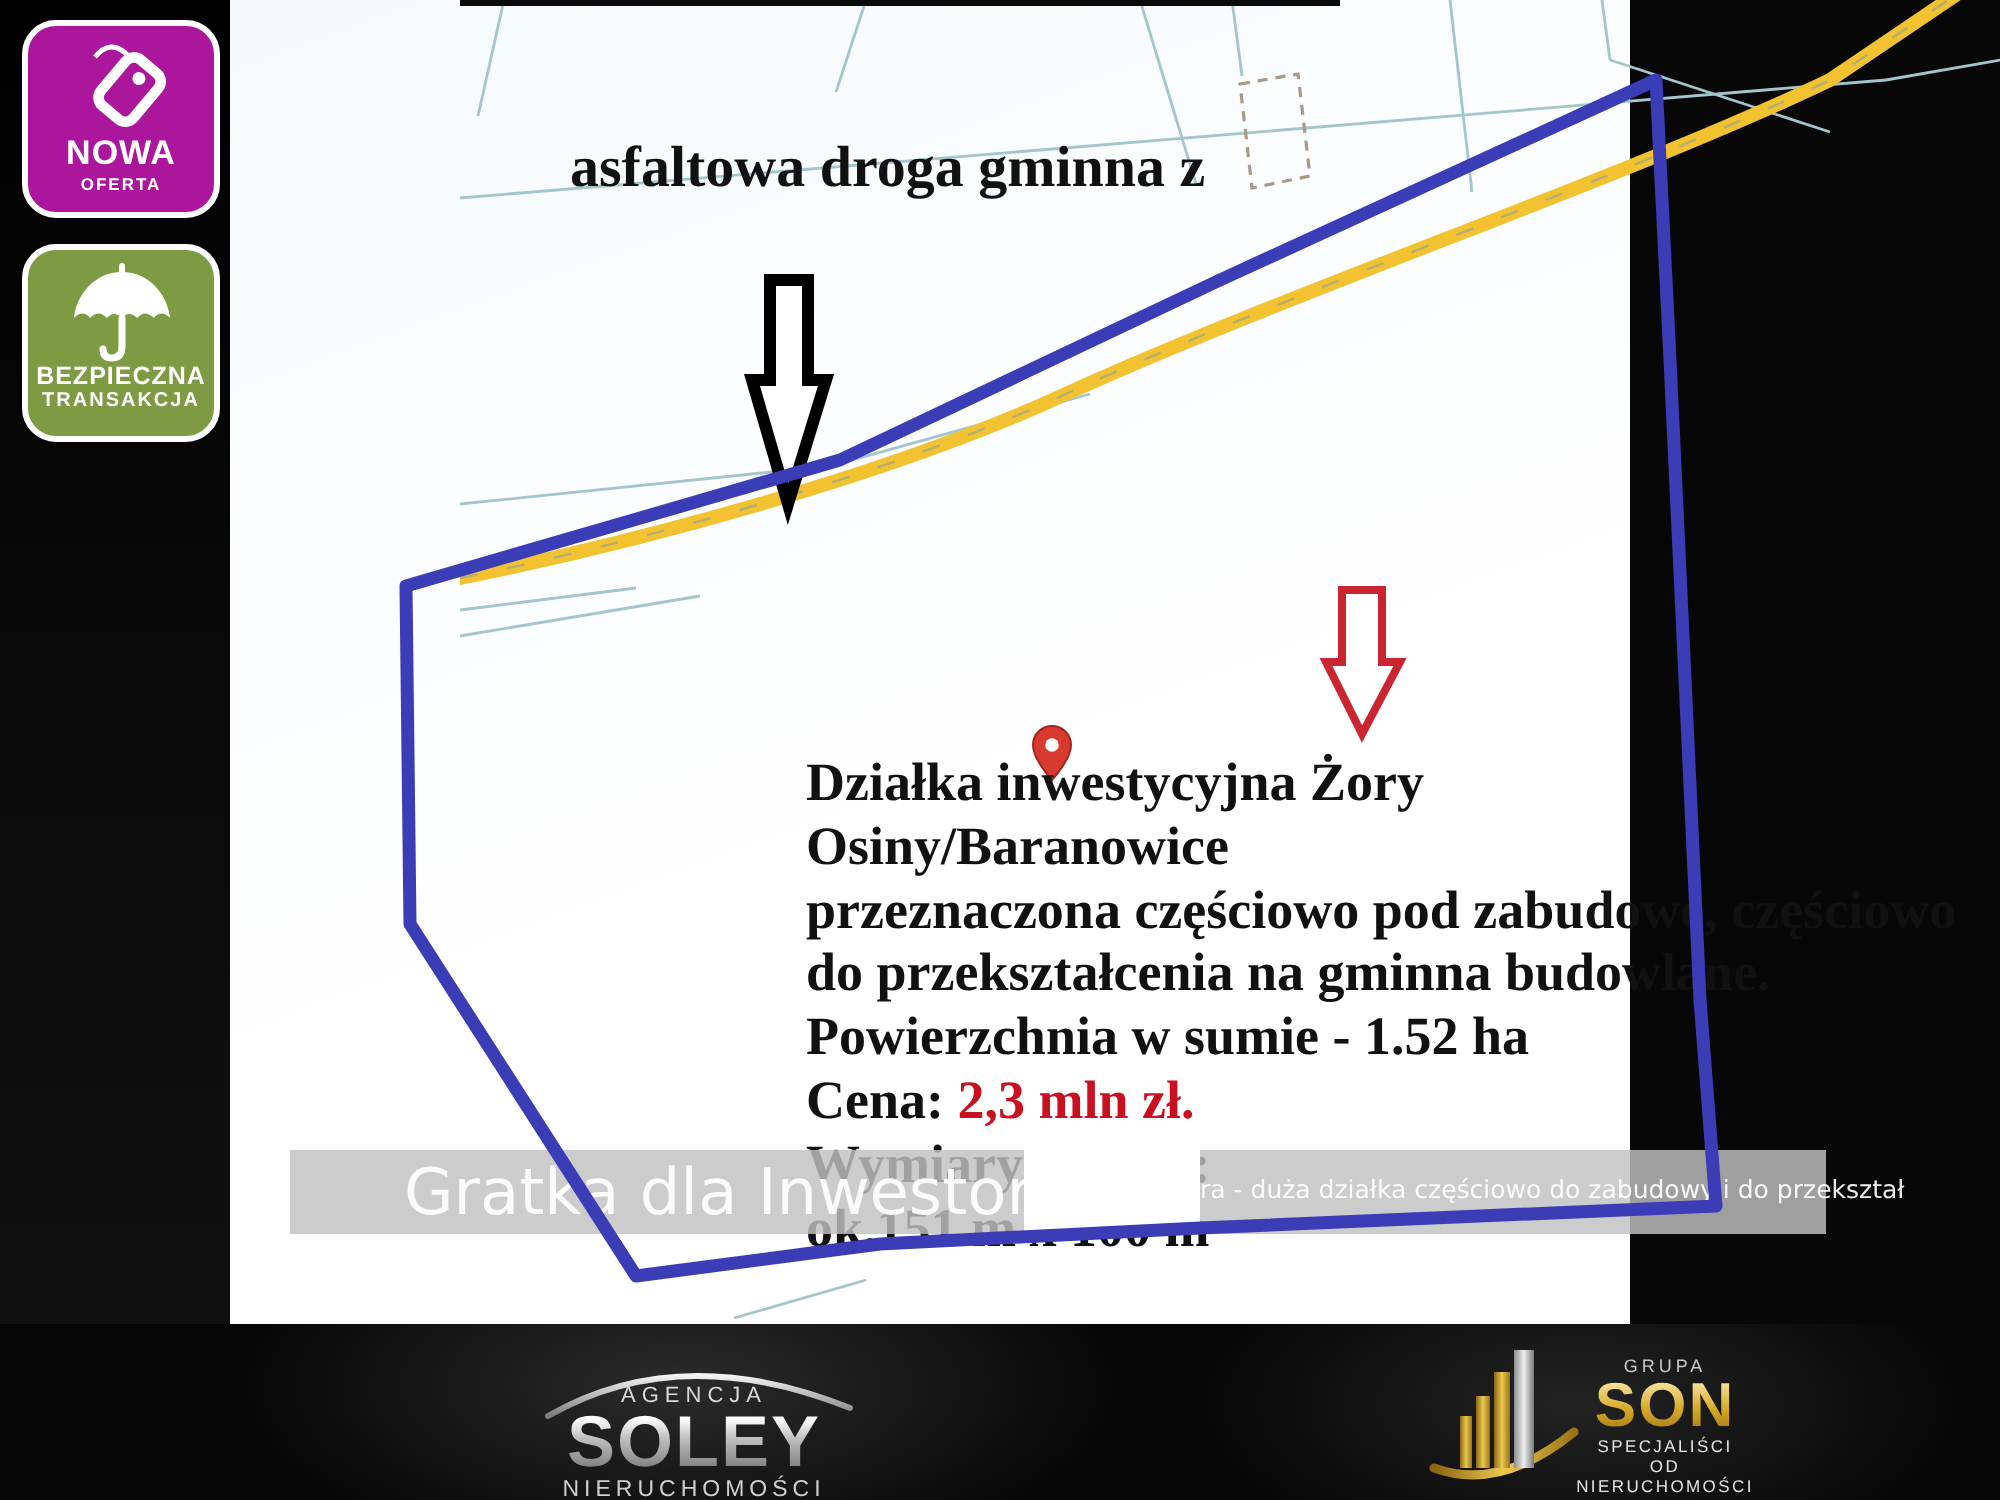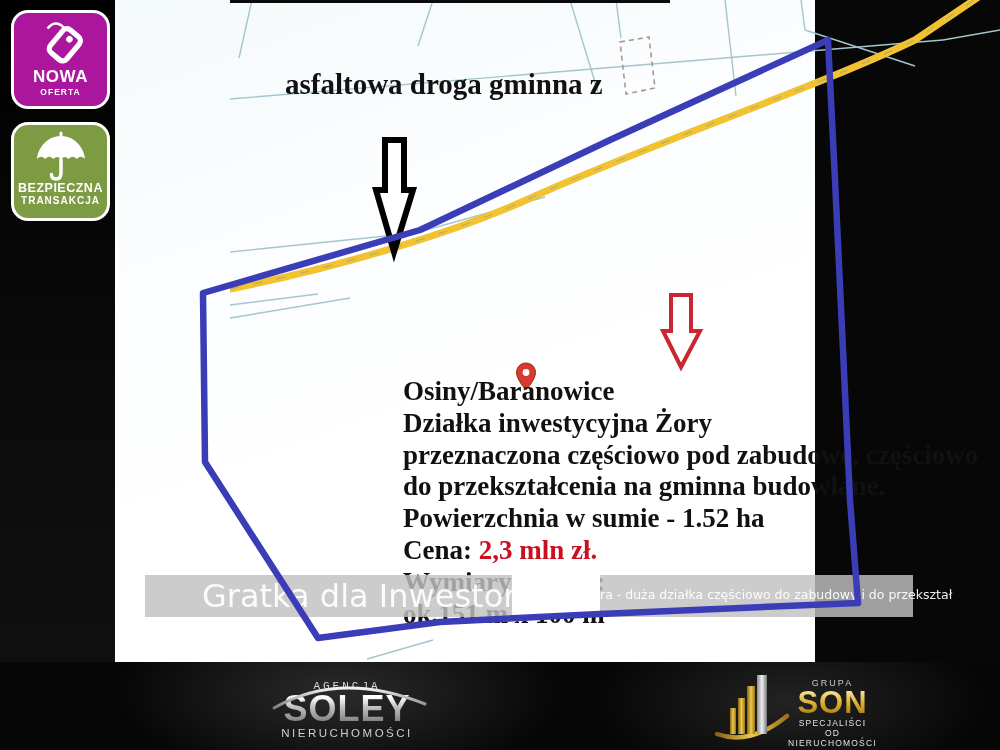--- a/index.html
+++ b/index.html
@@ -48,21 +48,21 @@
   .badge-safe .b-small{font-size:10px;}
   .badge svg{position:relative;display:block;margin:4px auto 0 auto;}
 
   
   #footer{position:absolute;left:0;top:662px;width:1000px;height:88px;z-index:60;
           background:
             radial-gradient(ellipse 320px 130px at 340px 35%, #2b2b2b, rgba(0,0,0,0) 70%),
             radial-gradient(ellipse 280px 120px at 790px 45%, #232323, rgba(0,0,0,0) 70%),
             #060606;}
   #soley{position:absolute;left:262px;top:6px;width:170px;height:78px;text-align:center;}
-  #soley .l1{font-size:11px;letter-spacing:3px;color:#d9d9d9;margin-top:12px;font-family:Liberation Mono, monospace;}
+  #soley .l1{font-size:11px;letter-spacing:3px;color:#d9d9d9;margin-top:24px;}
   #soley .l2{font-size:36px;font-weight:bold;letter-spacing:1px;line-height:34px;
              background:linear-gradient(180deg,#ffffff 15%,#bfbfbf 45%,#6f6f6f 100%);
              -webkit-background-clip:text;background-clip:text;color:transparent;}
   #soley .l3{font-size:11.5px;letter-spacing:2.5px;color:#cfcfcf;margin-top:1px;}
   #soley svg{left:0;top:0;}
   #son{position:absolute;left:705px;top:4px;width:180px;height:80px;text-align:center;}
   #son .txt{position:absolute;left:75px;top:12px;}
   #son .g1{font-size:9px;letter-spacing:2px;color:#c9c9c9;}
   #son .g2{font-size:31px;font-weight:bold;line-height:30px;letter-spacing:1px;
            background:linear-gradient(180deg,#f6e39a 10%,#d8a928 55%,#9a7413 100%);
@@ -116,22 +116,22 @@
         <path d="M411,363 c-5.3,0 -9.5,4.2 -9.5,9.5 c0,7.2 9.5,17.5 9.5,17.5 c0,0 9.5,-10.3 9.5,-17.5 c0,-5.3 -4.2,-9.5 -9.5,-9.5 z" fill="#d93a30" stroke="#a02620" stroke-width="1"></path>
         <circle cx="411" cy="372.5" r="3.4" fill="#ffffff"></circle>
       </g>
     </svg>
 
     <div class="road-note">
       <div>asfaltowa droga gminna z</div>
     </div>
 
     <div class="info">
+      <div>Działka inwestycyjna Żory</div>
       <div>Osiny/Baranowice</div>
-      <div>Działka inwestycyjna Żory</div>
       <div>przeznaczona częściowo pod zabudowę, częściowo</div>
       <div>do przekształcenia na gminna budowlane.</div>
       <div>Powierzchnia w sumie - 1.52 ha</div>
       <div><span>Cena: </span><span class="price">2,3 mln zł.</span></div>
       <div>Wymiary działki:</div>
       <div>ok.151 m x 100 m</div>
     </div>
   </div>
 
   <div id="wm-band">

